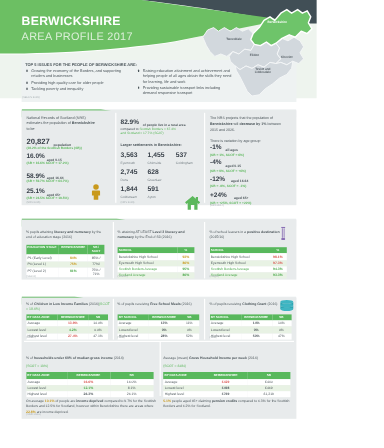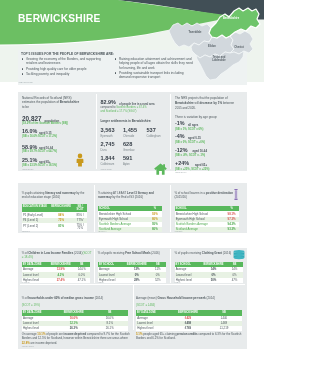--- a/index.html
+++ b/index.html
@@ -74,20 +74,21 @@
 
   <div class="hdr">
     <svg class="hdr-svg" viewBox="0 0 264 82" width="264" height="82">
       <rect x="0" y="0" width="264" height="82" fill="#ffffff"></rect>
       <path d="M0,45.5 C55,45.5 105,41.5 146,35 L237,14.5 L264,14 L264,82 L0,82 Z" fill="#eef4ee"></path>
       <path d="M116,0 L264,0 L264,19.6 L243,19.6 C205,12 152,3.5 116,0 Z" fill="#414f56"></path>
       <path d="M0,0 L118,0 L236,16.5 L146,34.3 C105,40.6 55,44.6 0,44.6 Z" fill="#6cbf63"></path>
     </svg>
     <div class="hdr-title">
       <div class="hdr-t1">BERWICKSHIRE</div>
+      <div class="hdr-t2">AREA PROFILE 2017</div>
     </div>
     <svg class="map" viewBox="0 0 100 81">
       <g stroke="#f3f6f7" stroke-width="0.8" stroke-linejoin="round">
         <path fill="#d2d8dd" d="M5,30 L9,24 L14,22 L18,25 L23,22 L28,25 L33,22 L38,25 L43,23 L47,27 L45,32 L48,36 L45,41 L40,40 L35,44 L30,42 L25,46 L20,44 L15,46 L11,42 L8,37 Z"></path>
         <path fill="#d2d8dd" d="M30,42 L35,44 L40,40 L45,41 L48,36 L53,37 L58,34 L62,37 L66,35 L69,39 L67,44 L70,48 L66,52 L61,51 L56,55 L51,53 L46,56 L41,54 L36,57 L32,54 L28,50 L27,46 Z"></path>
         <path fill="#d2d8dd" d="M66,35 L71,31 L76,33 L81,30 L86,33 L89,38 L86,43 L89,48 L85,52 L80,50 L75,53 L70,51 L66,52 L70,48 L67,44 L69,39 Z"></path>
         <path fill="#d2d8dd" d="M32,54 L36,57 L41,54 L46,56 L51,53 L56,55 L61,51 L66,52 L70,51 L75,53 L80,50 L79,56 L75,61 L69,64 L63,69 L57,73 L52,78 L46,79 L42,75 L39,69 L36,63 L33,58 Z"></path>
         <path fill="#6ec46a" stroke="#ffffff" stroke-width="1.2" d="M47,27 L52,22 L56,16 L61,13 L65,16 L70,10 L75,7 L79,10 L84,7 L88,10 L92,8 L95,13 L93,18 L96,23 L92,27 L87,25 L82,30 L77,28 L71,31 L66,35 L62,37 L58,34 L53,37 L48,36 L45,32 Z"></path>
       </g>
     </svg>

